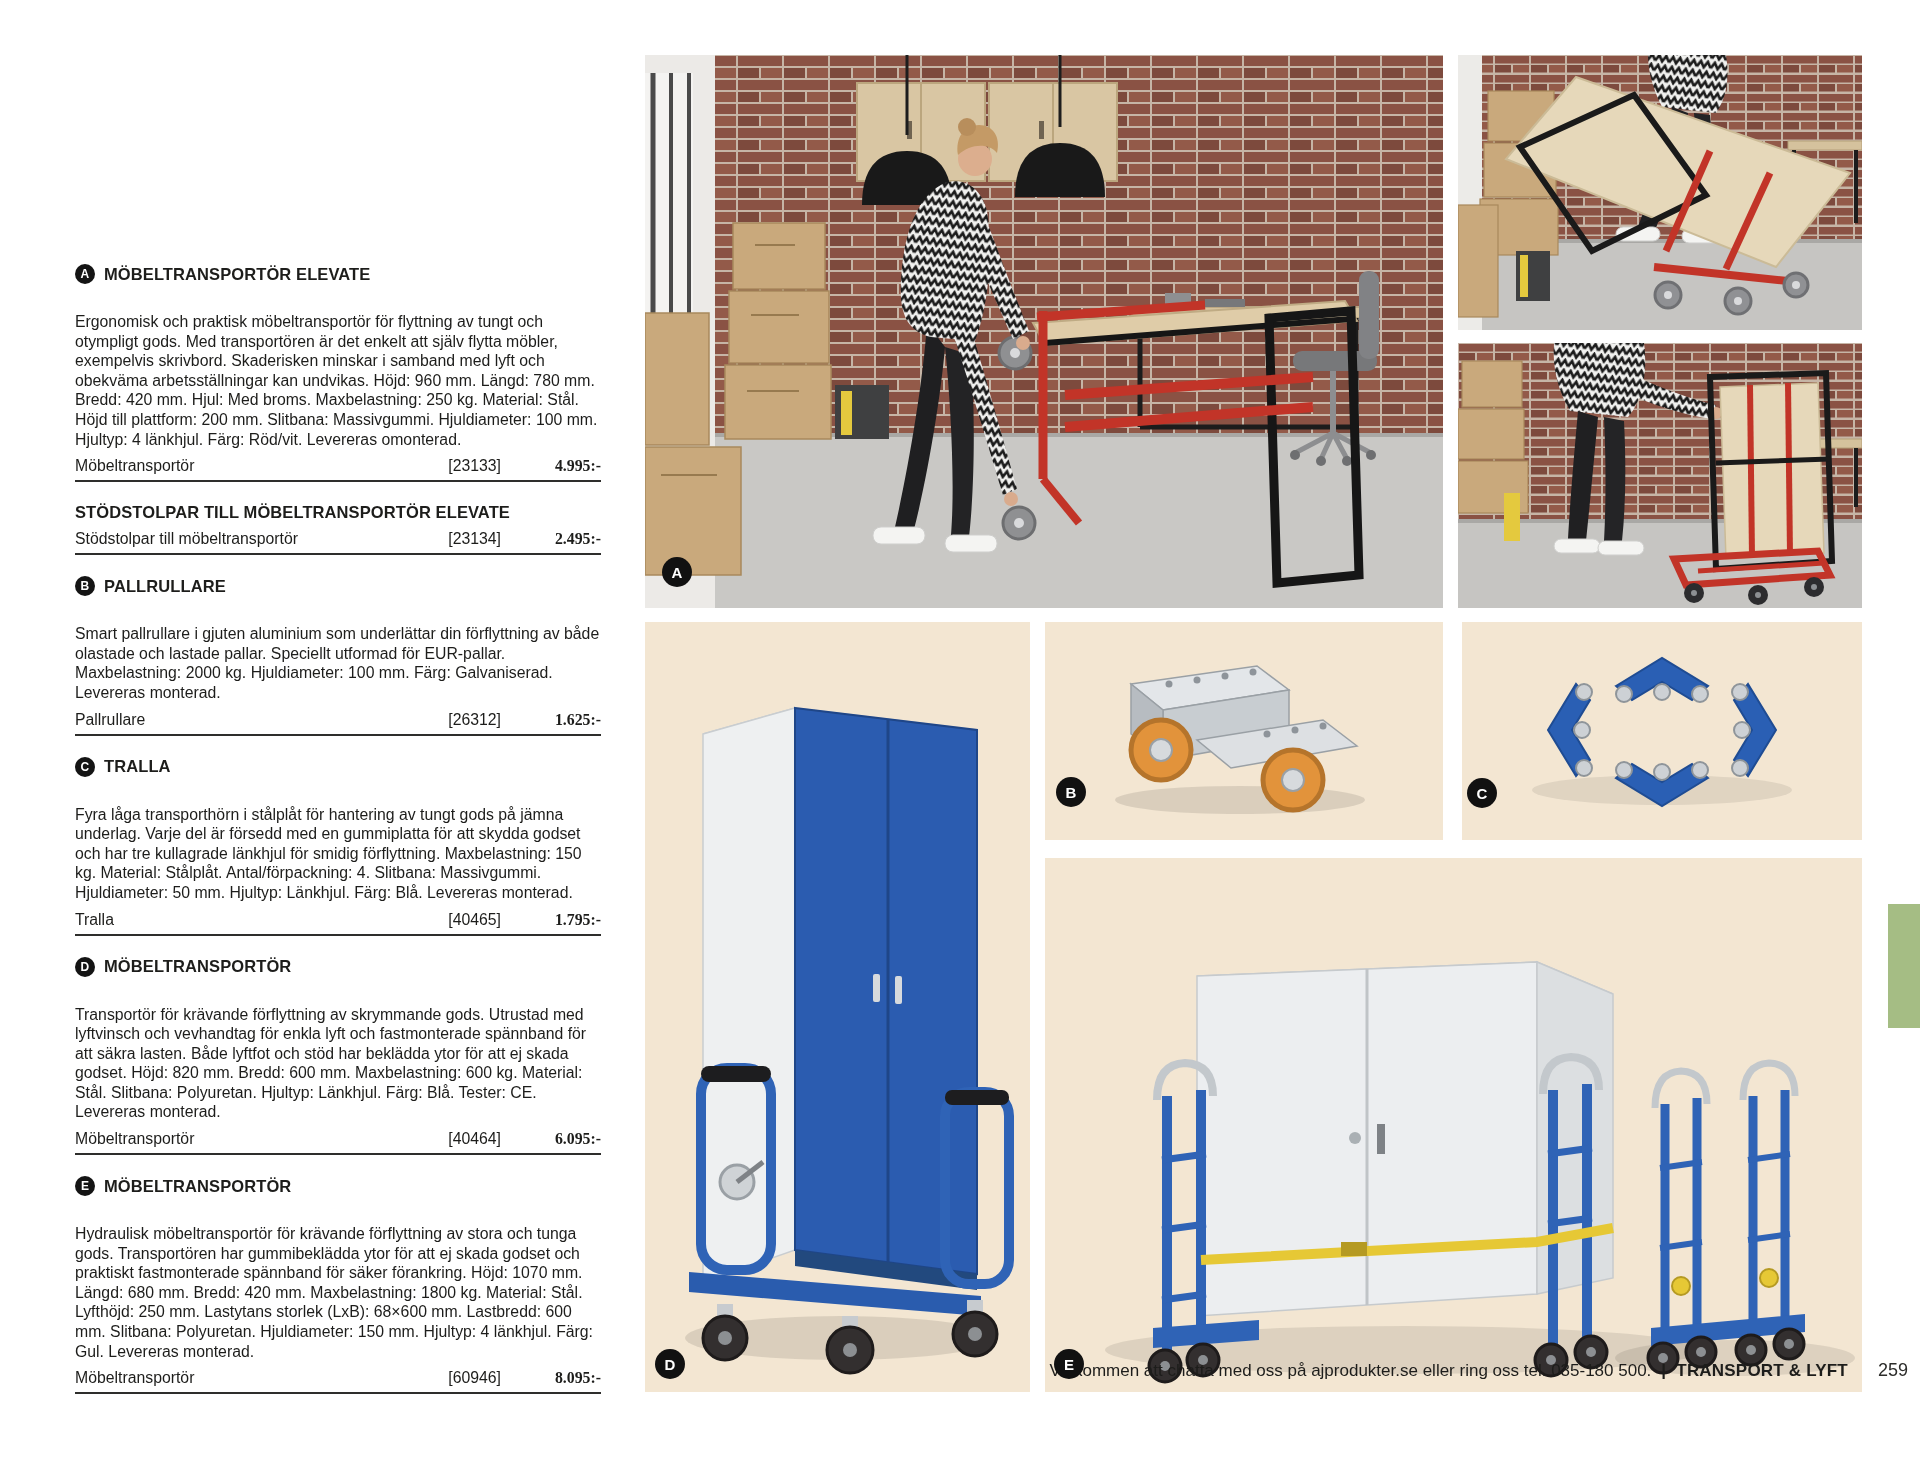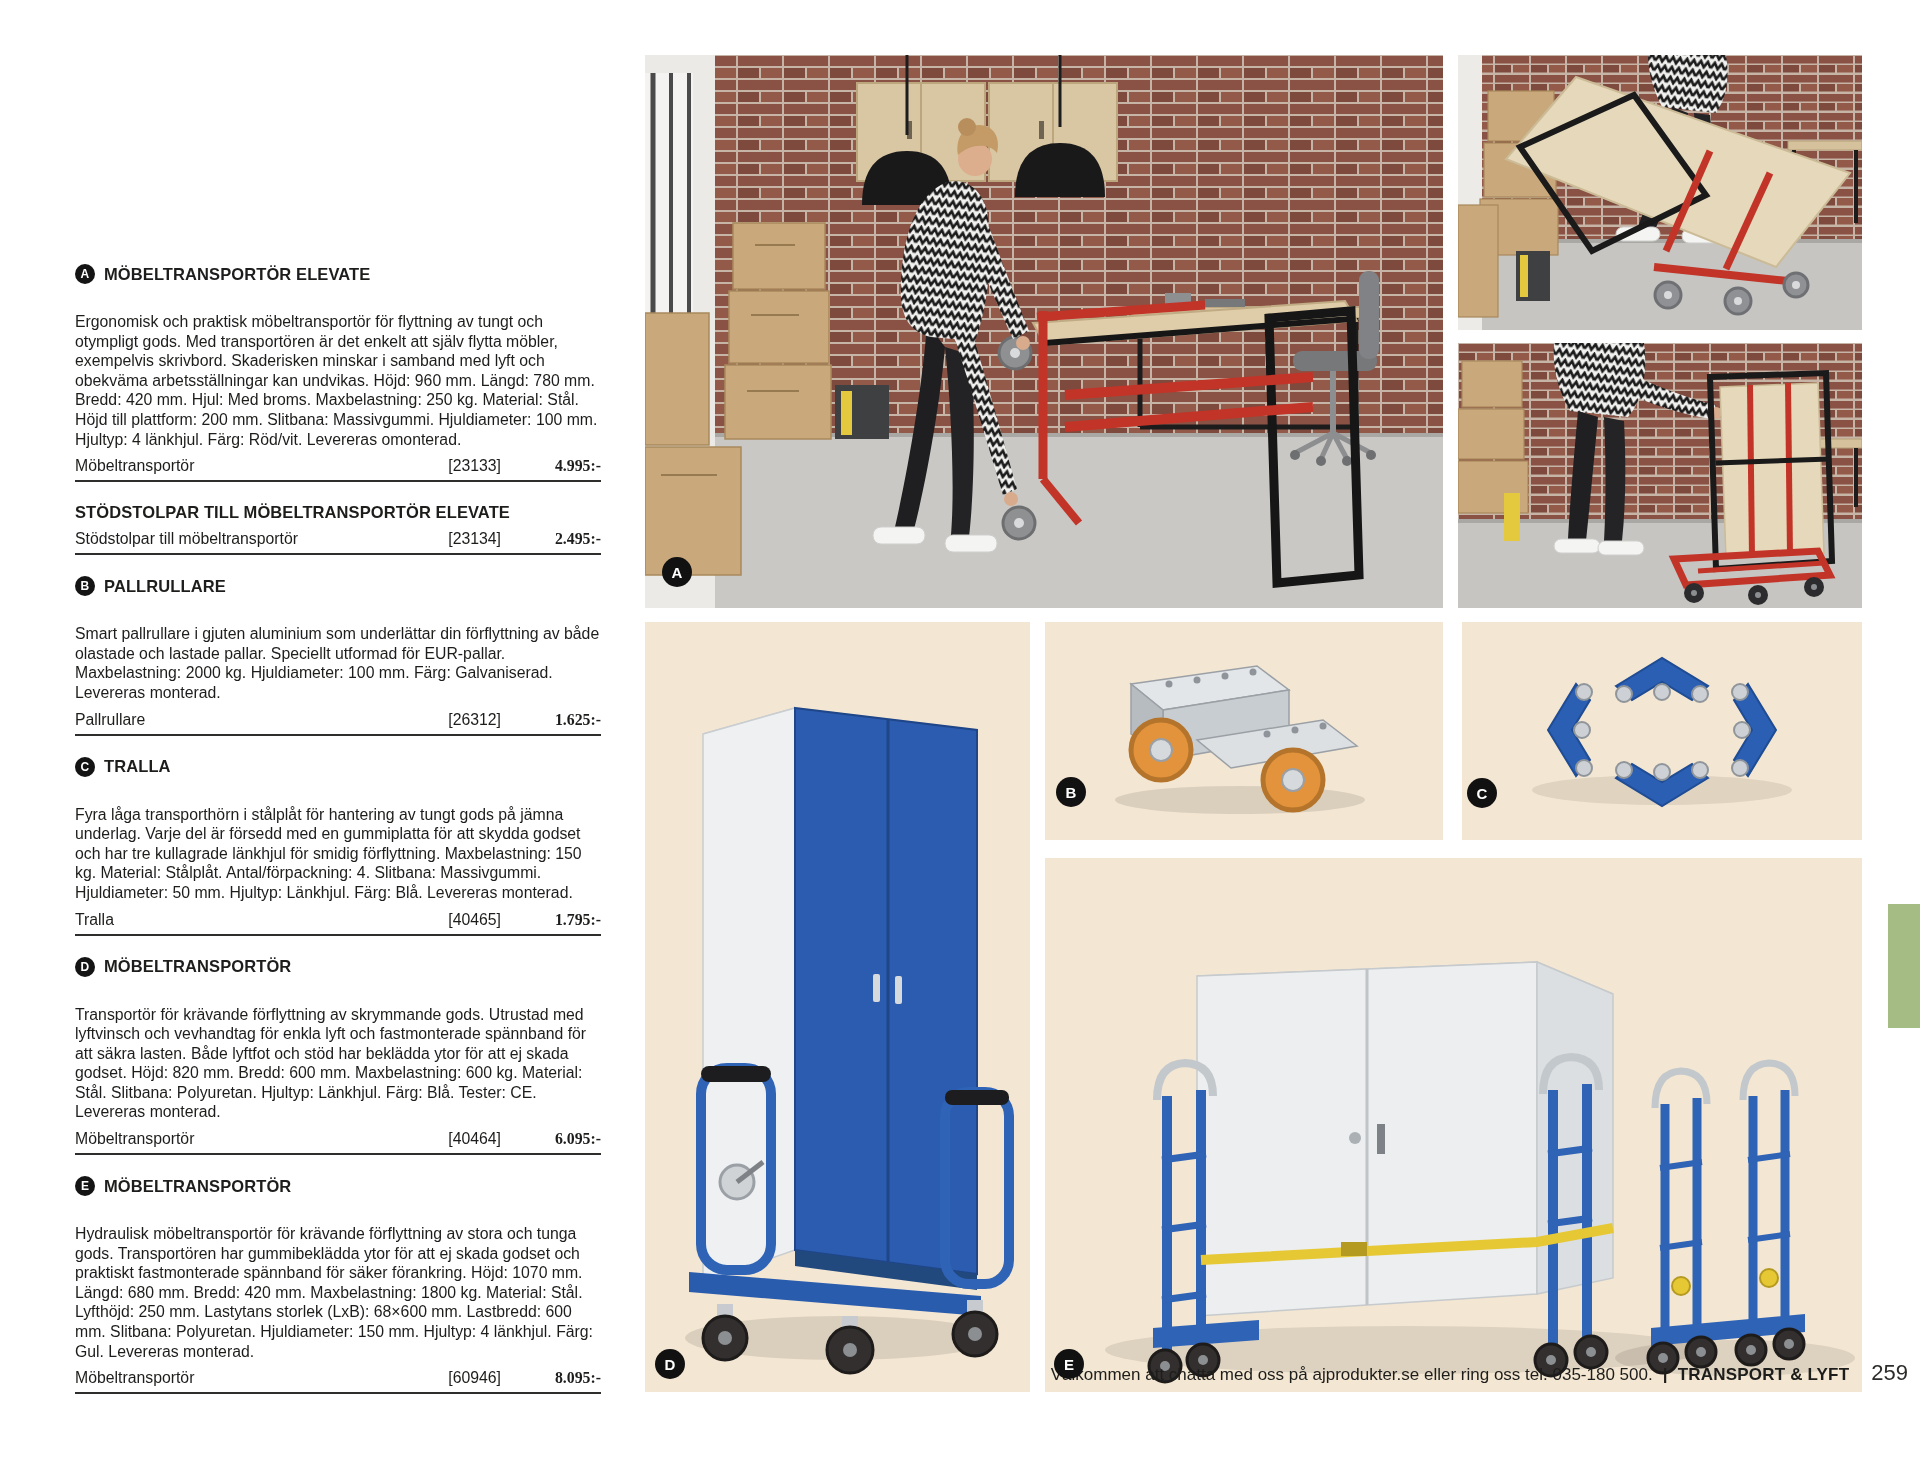--- a/index.html
+++ b/index.html
@@ -38,21 +38,21 @@
   .pl-a{left:662px;top:557px;} .pl-b{left:1056px;top:777px;} .pl-c{left:1467px;top:778px;}
   .pl-d{left:655px;top:1349px;} .pl-e{left:1054px;top:1349px;}
 
   .green-tab{position:absolute;left:1888px;top:904px;width:32px;height:124px;background:#a5bd84;}
 
   
   .footer{position:absolute;right:12px;top:1360px;display:flex;align-items:baseline;gap:10px;
           font-size:17px;}
   .footer .f-msg{color:#1d1d1b;}
   .footer .f-sec{font-weight:bold;letter-spacing:.2px;}
-  .footer .f-page{margin-left:12px;font-size:22px;color:#2c2c2a;}
+  .footer .f-page{margin-left:20px;font-size:18px;color:#2c2c2a;}
 </style>
 </head>
 <body>
 
 <div class="page">
 
   <div class="text-col">
 
     <div class="product">
       <div class="p-head">

